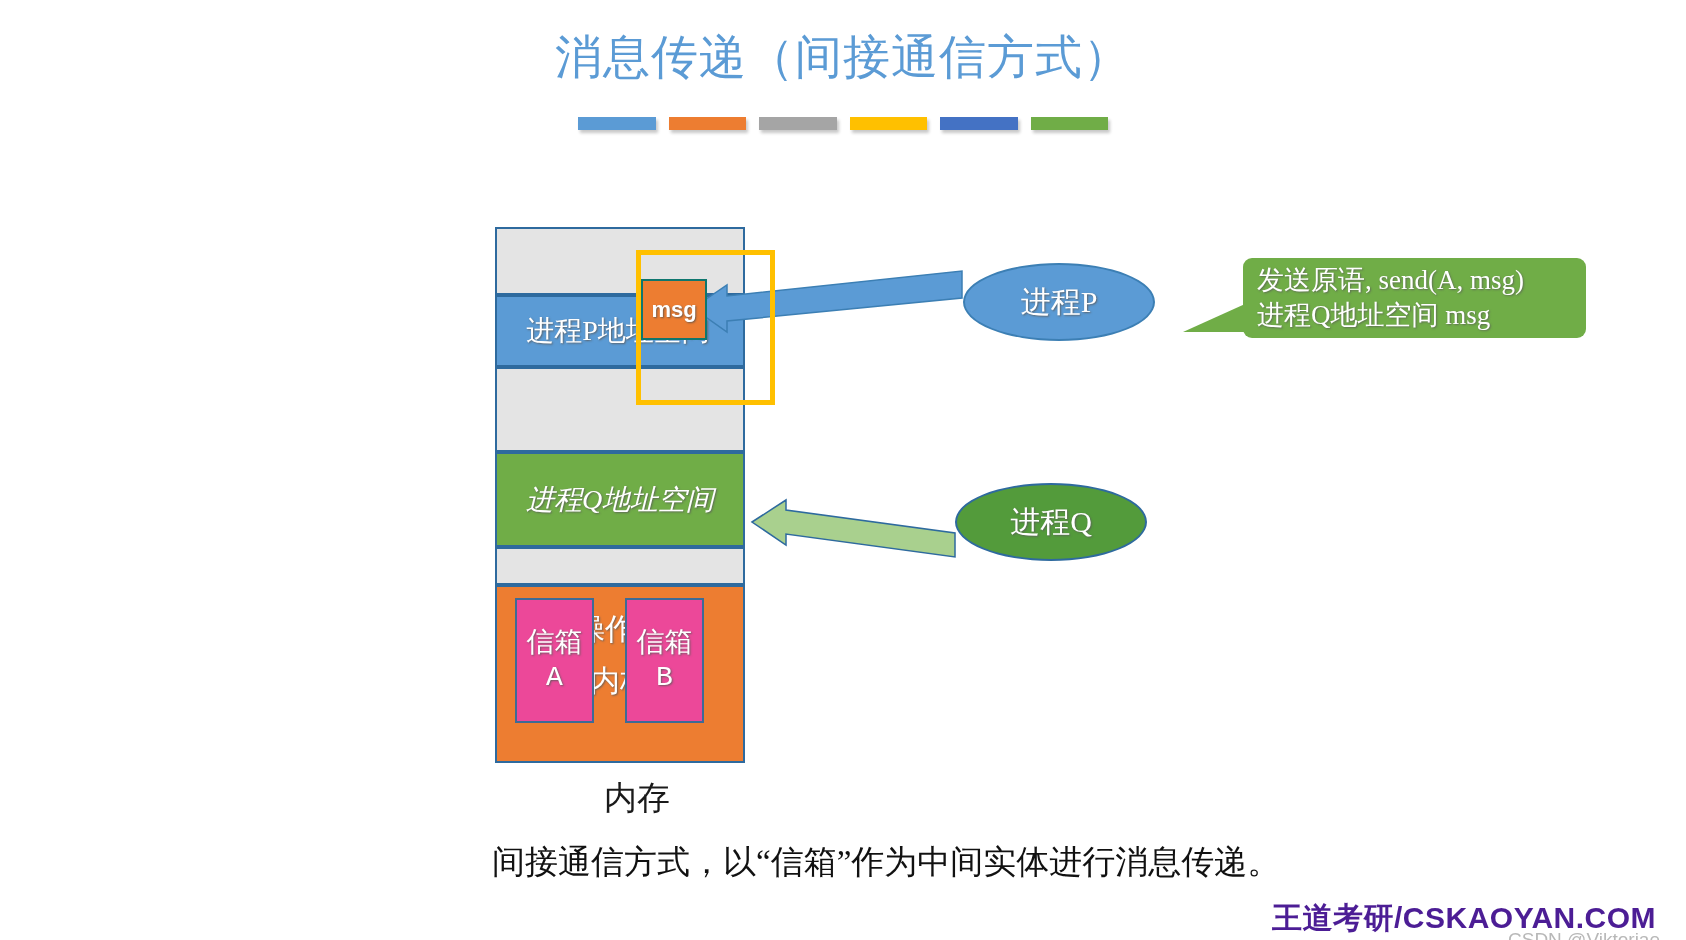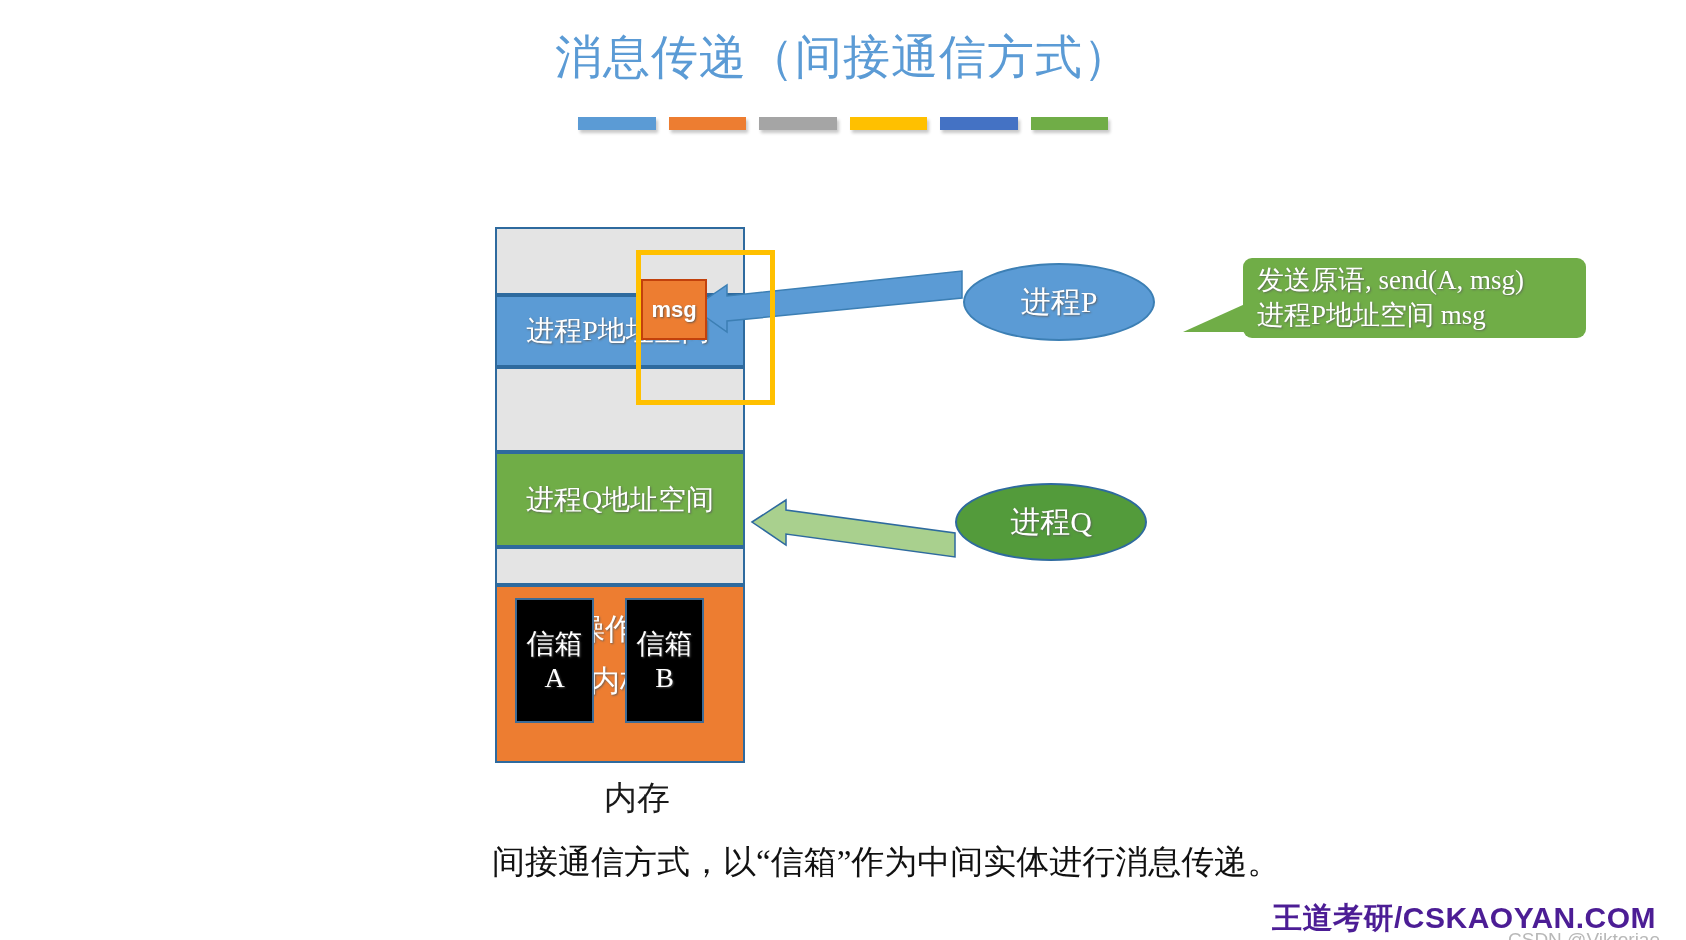--- a/index.html
+++ b/index.html
@@ -69,41 +69,41 @@
   }
   .band-gray     { background: #e4e4e4; }
   .band-p        { background: #5b9bd5; }
   .band-q        { background: #70ad47; }
   .band-mailbox  { background: #ed7d31; }
 
   
   #band-top     { top: 0px;   height: 66px;  border-top: none; }
   #band-p       { top: 66px;  height: 72px; }
   #band-mid     { top: 138px; height: 85px; }
-  #band-q       { top: 223px; height: 95px; }
+  #band-q       { top: 223px; height: 95px; font-style: italic; }
   #band-mid2    { top: 318px; height: 38px; }
   #band-mailbox { top: 356px; height: 176px; border-bottom: none; }
 
   
   #band-p .band-label {
     position: absolute;
     left: 0; top: 50%;
     transform: translateY(-50%);
     width: 246px;
     text-align: center;
     padding-right: 4px;
   }
 
   
   .msg-box {
     position: absolute;
     left: 641px; top: 279px;
     width: 66px; height: 61px;
     background: #ed7d31;
-    border: 2px solid #c2410c;
+    border: 2px solid #0f766e;
     display: flex;
     align-items: center;
     justify-content: center;
     font-size: 22px;
     font-weight: bold;
     color: #ffffff;
     text-shadow: 1px 1px 2px rgba(80,80,80,0.8);
     z-index: 6;
   }
 
@@ -117,27 +117,27 @@
     font-size: 30px;
     line-height: 52px;
     color: #ffffff;
     text-shadow: 1px 1px 2px rgba(90,90,90,0.85);
     z-index: 1;
   }
 
   .mailbox {
     position: absolute;
     width: 79px; height: 125px;
-    background: #000000;
+    background: #ec4899;
     border: 2px solid #3d6b96;
     display: flex;
     flex-direction: column;
     align-items: center;
     justify-content: center;
-    font-family: Liberation Serif, serif;
+    font-family: Liberation Mono, monospace;
     font-size: 28px;
     line-height: 34px;
     color: #ffffff;
     text-shadow: 1px 1px 2px rgba(90,90,90,0.85);
     z-index: 3;
   }
   #mailbox-a { left: 515px; top: 598px; }
   #mailbox-b { left: 625px; top: 598px; }
 
   
@@ -325,21 +325,21 @@
     <span>进程Q</span>
   </div>
 
   <div class="proc-ellipse" id="ellipse-p">
     <span>进程P</span>
   </div>
 
   <div class="callout">
     <div class="callout-tail"></div>
     <div class="callout-line">发送原语, send(A, msg)</div>
-    <div class="callout-line">进程P地址空间 msg</div>
+    <div class="callout-line">进程Q地址空间 msg</div>
   </div>
 
   <div class="mem-caption">内存</div>
 
   <div class="bottom-caption">间接通信方式，以“信箱”作为中间实体进行消息传递。</div>
 
   <div class="watermark-main">王道考研/CSKAOYAN.COM</div>
   <div class="watermark-sub">CSDN @Viktoriae</div>
 
 </div>

